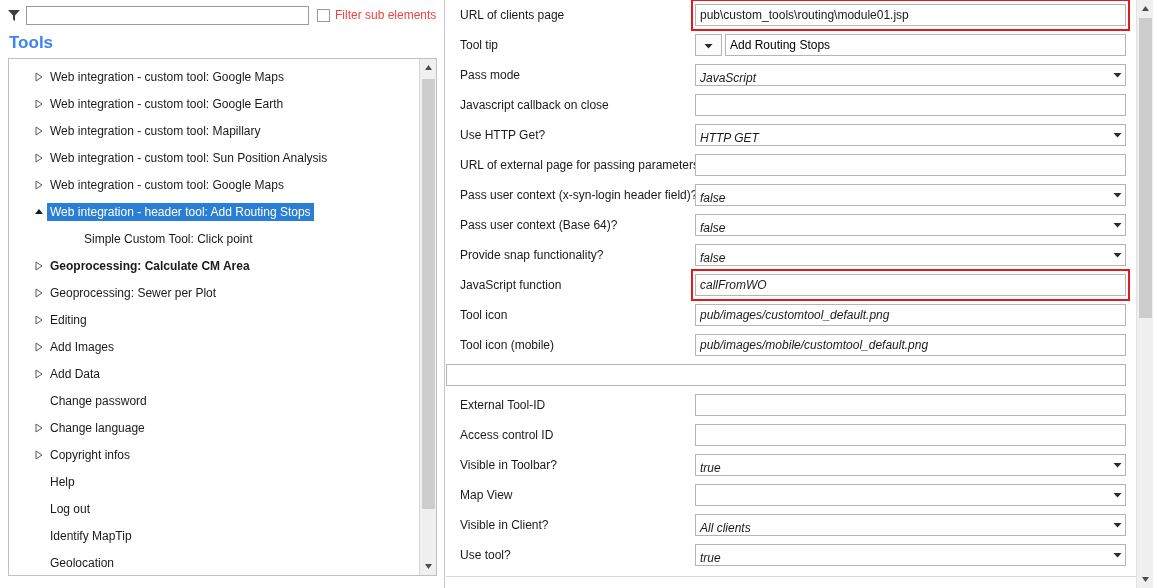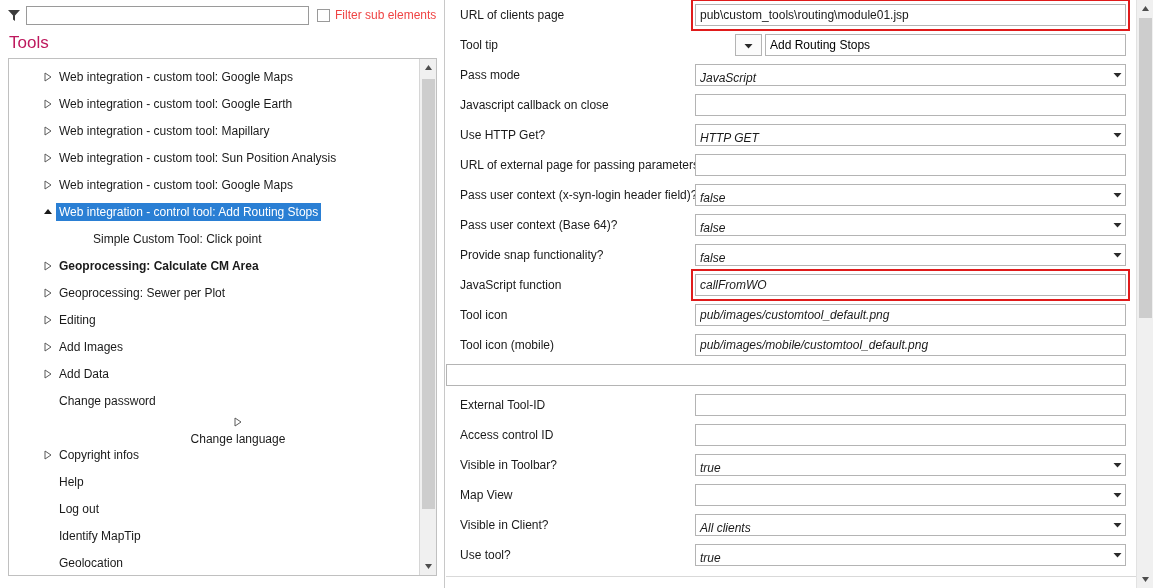--- a/index.html
+++ b/index.html
@@ -65,37 +65,37 @@
     background: #ffffff;
     box-sizing: border-box;
     margin-right: 5px;
   }
   .checkbox-label { font-size: 12px; color: #ef4444; }
 
   #tools-title {
     position: absolute;
     left: 9px; top: 33px;
     font-size: 17px;
-    font-weight: normal;
-    color: #be185d;
+    font-weight: bold;
+    color: #3b82f6;
   }
 
   #tree-container {
     position: absolute;
     left: 8px; top: 58px;
     width: 429px;
     height: 518px;
     border: 1px solid #c0c0c0;
     box-sizing: border-box;
     background: #ffffff;
     overflow: hidden;
   }
   #tree-list {
     position: absolute;
-    left: 17px; top: 0;
+    left: 8px; top: 0;
     width: 410px;
     height: 100%;
     padding-top: 4px;
     box-sizing: border-box;
     text-align: center;
   }
   .tree-row {
     position: relative;
     height: 27px;
     display: flex;
@@ -220,21 +220,20 @@
     right: 23px; bottom: -5px;
     border: 2px solid #e01b1b;
     pointer-events: none;
     box-sizing: border-box;
   }
   
   .tooltip-field {
     display: flex;
     align-items: center;
     width: 100%;
-    margin-left: 40px;
   }
   .drop-btn {
     width: 27px; height: 22px;
     border: 1px solid #b4b4b4;
     background: #fbfbfb;
     box-sizing: border-box;
     display: flex; align-items: center; justify-content: center;
     margin-right: 3px;
     flex: 0 0 27px;
   }
@@ -341,21 +340,21 @@
               </svg>
             </span>
             <span class="tree-label">Web integration - custom tool: Google Maps</span>
           </div>
           <div class="tree-row selected" style="padding-left: 14px;">
             <span class="tree-arrow">
               <svg width="10" height="8" viewBox="0 0 10 8">
                 <polygon points="1,6 5,1 9,6" fill="#1a1a1a"></polygon>
               </svg>
             </span>
-            <span class="tree-label">Web integration - control tool: Add Routing Stops</span>
+            <span class="tree-label">Web integration - header tool: Add Routing Stops</span>
           </div>
           <div class="tree-row" style="padding-left: 48px;">
             <span class="tree-arrow"></span>
             <span class="tree-label">Simple Custom Tool: Click point</span>
           </div>
           <div class="tree-row" style="padding-left: 14px; font-weight: bold;">
             <span class="tree-arrow">
               <svg width="8" height="10" viewBox="0 0 8 10">
                 <polygon points="1,1 7,5 1,9" fill="none" stroke="#5a5a5a" stroke-width="1"></polygon>
               </svg>
@@ -391,21 +390,21 @@
               <svg width="8" height="10" viewBox="0 0 8 10">
                 <polygon points="1,1 7,5 1,9" fill="none" stroke="#5a5a5a" stroke-width="1"></polygon>
               </svg>
             </span>
             <span class="tree-label">Add Data</span>
           </div>
           <div class="tree-row" style="padding-left: 14px;">
             <span class="tree-arrow"></span>
             <span class="tree-label">Change password</span>
           </div>
-          <div class="tree-row" style="padding-left: 14px; flex-direction: column;">
+          <div class="tree-row" style="padding-left: 14px;">
             <span class="tree-arrow">
               <svg width="8" height="10" viewBox="0 0 8 10">
                 <polygon points="1,1 7,5 1,9" fill="none" stroke="#5a5a5a" stroke-width="1"></polygon>
               </svg>
             </span>
             <span class="tree-label">Change language</span>
           </div>
           <div class="tree-row" style="padding-left: 14px;">
             <span class="tree-arrow">
               <svg width="8" height="10" viewBox="0 0 8 10">

